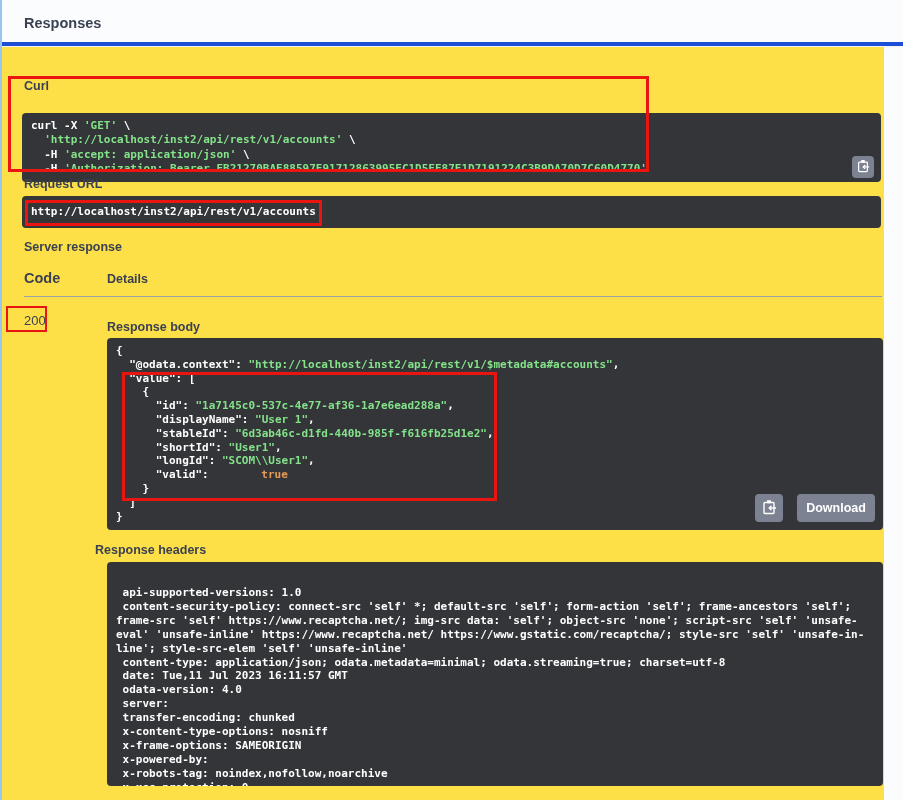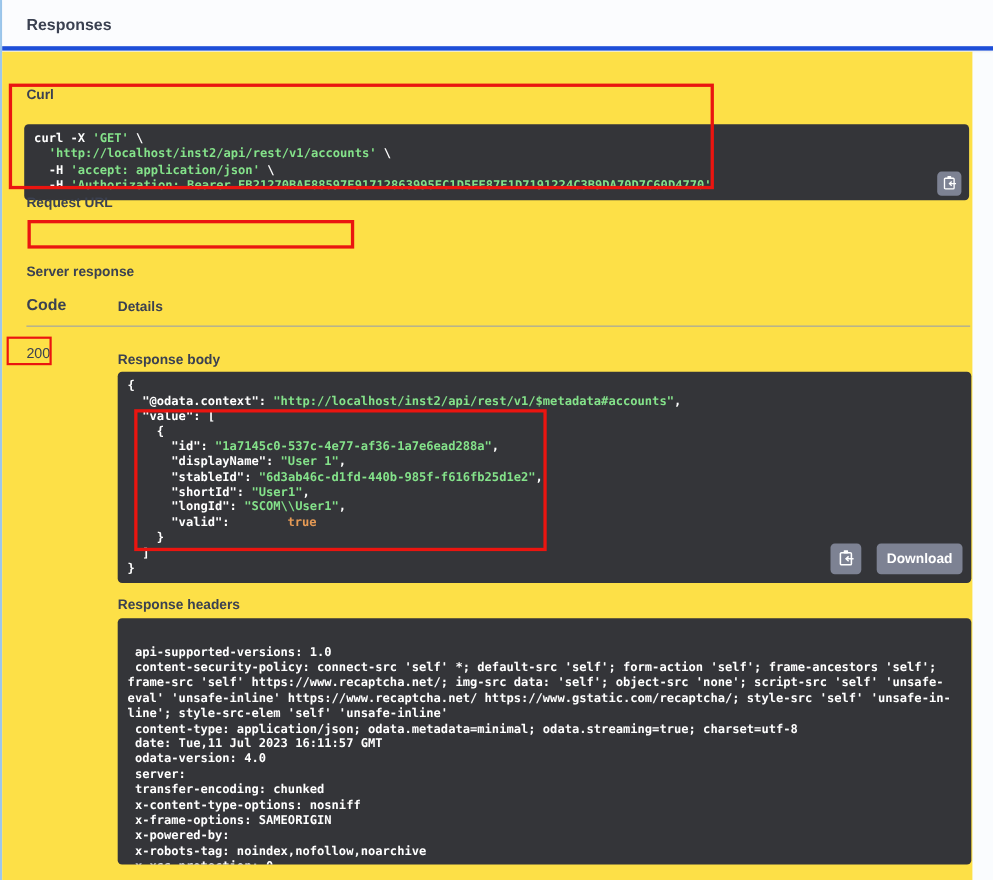--- a/index.html
+++ b/index.html
@@ -30,21 +30,21 @@
   }
   .panel{position:absolute;left:2px;top:47px;width:882px;height:753px;background:#fde047;}
 
   .lbl{position:absolute;font-size:12.5px;font-weight:bold;color:var(--text-dark);}
   .lbl-curl{left:22px;top:32px;}
   .lbl-request-url{left:22px;top:130px;}
   .lbl-server-response{left:22px;top:193px;}
   .lbl-code{left:22px;top:223px;font-size:14.5px;}
   .lbl-details{left:105px;top:225px;}
   .lbl-response-body{left:105px;top:273px;}
-  .lbl-response-headers{left:105px;top:496px;}
+  .lbl-response-headers{left:93px;top:496px;}
   .code-200{position:absolute;left:22px;top:266px;font-size:13px;font-weight:normal;}
 
   .codeblock{
     position:absolute;background:var(--code-bg);border-radius:4px;
     font-family:"DejaVu Sans Mono","Liberation Mono",monospace;
     font-weight:bold;color:#ffffff;font-size:11px;
     white-space:pre;overflow:hidden;
   }
   .curl-block{left:20px;top:38px;width:859px;height:69px;padding:6px 9px;line-height:14.3px;margin-top:28px;}
   .url-block{left:20px;top:149px;width:859px;height:32px;padding:8px 9px;line-height:16px;}
@@ -87,20 +87,21 @@
 
   <div class="lbl lbl-curl">Curl</div>
   <pre class="codeblock curl-block"><code><div class="codeline"><span class="tok-w">curl -X </span><span class="tok-g">'GET'</span><span class="tok-w"> \</span></div><div class="codeline"><span class="tok-w">  </span><span class="tok-g">'http://localhost/inst2/api/rest/v1/accounts'</span><span class="tok-w"> \</span></div><div class="codeline"><span class="tok-w">  -H </span><span class="tok-g">'accept: application/json'</span><span class="tok-w"> \</span></div><div class="codeline"><span class="tok-w">  -H </span><span class="tok-g">'Authorization: Bearer EB21270BAE88597E91712863995EC1D5FE87E1D7191224C3B9DA70D7C60D4770'</span></div></code><button class="icon-btn curl-copy"><span><svg width="14" height="14" viewBox="0 0 16 16" fill="none" stroke="#ffffff" stroke-width="1.4">
             <rect x="3" y="3.5" width="10" height="11" rx="1"></rect>
             <rect x="6" y="1.2" width="4" height="3" rx="0.6" fill="#ffffff" stroke="none"></rect>
             <path d="M15 9 H8"></path>
             <path d="M10.5 6.8 L8.2 9 L10.5 11.2"></path>
           </svg></span></button></pre>
 
   <div class="lbl lbl-request-url">Request URL</div>
+  <pre class="codeblock url-block"><span>http://localhost/inst2/api/rest/v1/accounts</span></pre>
 
   <div class="lbl lbl-server-response">Server response</div>
   <div class="lbl lbl-code">Code</div>
   <div class="lbl lbl-details">Details</div>
   <div class="row-divider"></div>
 
   <div class="code-200">200</div>
 
   <div class="lbl lbl-response-body">Response body</div>
   <pre class="codeblock body-block"><code><div class="codeline"><span class="tok-w">{</span></div><div class="codeline"><span class="tok-w">  "@odata.context": </span><span class="tok-g">"http://localhost/inst2/api/rest/v1/$metadata#accounts"</span><span class="tok-w">,</span></div><div class="codeline"><span class="tok-w">  "value": [</span></div><div class="codeline"><span class="tok-w">    {</span></div><div class="codeline"><span class="tok-w">      "id": </span><span class="tok-g">"1a7145c0-537c-4e77-af36-1a7e6ead288a"</span><span class="tok-w">,</span></div><div class="codeline"><span class="tok-w">      "displayName": </span><span class="tok-g">"User 1"</span><span class="tok-w">,</span></div><div class="codeline"><span class="tok-w">      "stableId": </span><span class="tok-g">"6d3ab46c-d1fd-440b-985f-f616fb25d1e2"</span><span class="tok-w">,</span></div><div class="codeline"><span class="tok-w">      "shortId": </span><span class="tok-g">"User1"</span><span class="tok-w">,</span></div><div class="codeline"><span class="tok-w">      "longId": </span><span class="tok-g">"SCOM\\User1"</span><span class="tok-w">,</span></div><div class="codeline"><span class="tok-w">      "valid": </span><span class="tok-o">true</span></div><div class="codeline"><span class="tok-w">    }</span></div><div class="codeline"><span class="tok-w">  ]</span></div><div class="codeline"><span class="tok-w">}</span></div></code><button class="icon-btn body-copy"><span><svg width="16" height="16" viewBox="0 0 16 16" fill="none" stroke="#ffffff" stroke-width="1.4">

